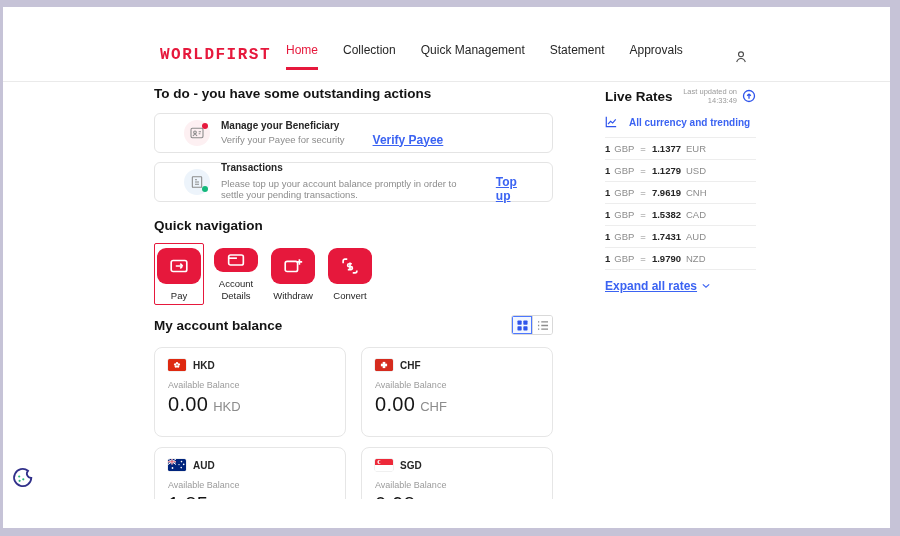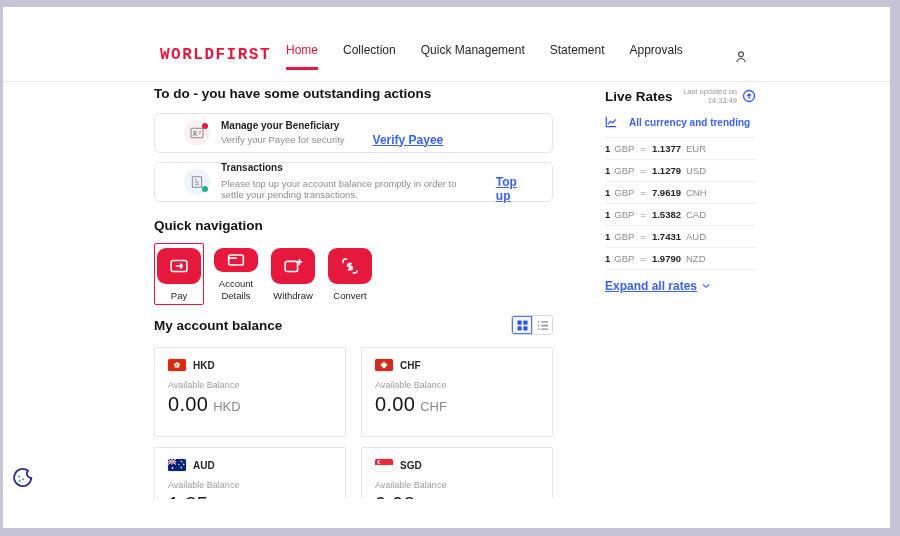--- a/index.html
+++ b/index.html
@@ -45,21 +45,21 @@
   .qlabel { margin-top:6px; font-size:9.5px; color:#262626; text-align:center; line-height:1.25; }
 
   
   .bal-head { display:flex; align-items:center; justify-content:space-between; margin-top:10px; }
   .view-toggle { display:flex; border:1px solid #d9d9d9; border-radius:3px; overflow:hidden; background:#fff; }
   .seg { width:20px; height:18px; display:flex; align-items:center; justify-content:center; cursor:pointer; background:#fff; }
   .seg + .seg { border-left:1px solid #d9d9d9; }
   .seg.active { box-shadow:inset 0 0 0 1px #4c77ff; background:#f3f7ff; }
   .bal-clip { height:152px; overflow:hidden; margin-top:12px; }
   .bal-grid { display:grid; grid-template-columns:192px 192px; grid-auto-rows:90px; gap:10px 15px; }
-  .bal-card { border:1px solid #e6e6e6; border-radius:2px; padding:11px 13px; background:#fff; cursor:default; }
+  .bal-card { border:1px solid #e6e6e6; border-radius:8px; padding:11px 13px; background:#fff; cursor:default; }
   .bal-cc { display:flex; align-items:center; gap:7px; }
   .flag { width:18px; height:12px; border-radius:1.5px; box-shadow:0 0 0 0.5px rgba(0,0,0,.12); }
   .bal-code { font-size:10px; font-weight:bold; color:#262626; }
   .bal-avail { font-size:9px; color:#9b9b9b; margin-top:9px; }
   .bal-amt-row { margin-top:3px; display:flex; align-items:baseline; }
   .bal-amt { font-size:20px; font-weight:normal; color:#141414; letter-spacing:.3px; }
   .bal-amt-code { font-size:13px; color:#8c8c8c; margin-left:5px; font-weight:500; }
 
   
   .lr-head { display:flex; align-items:center; }

